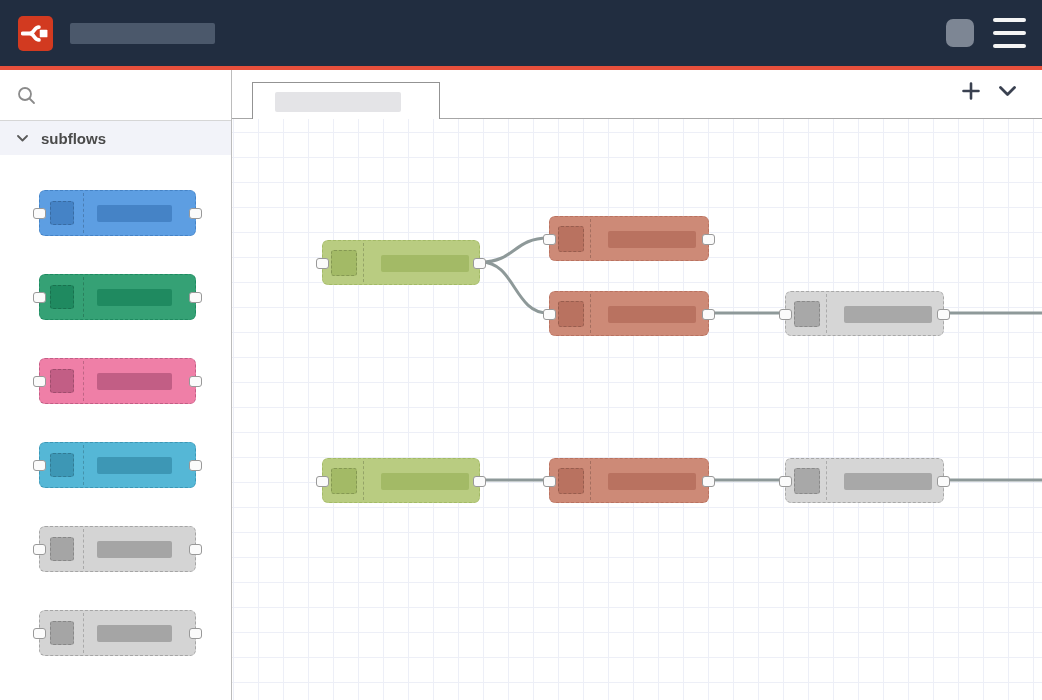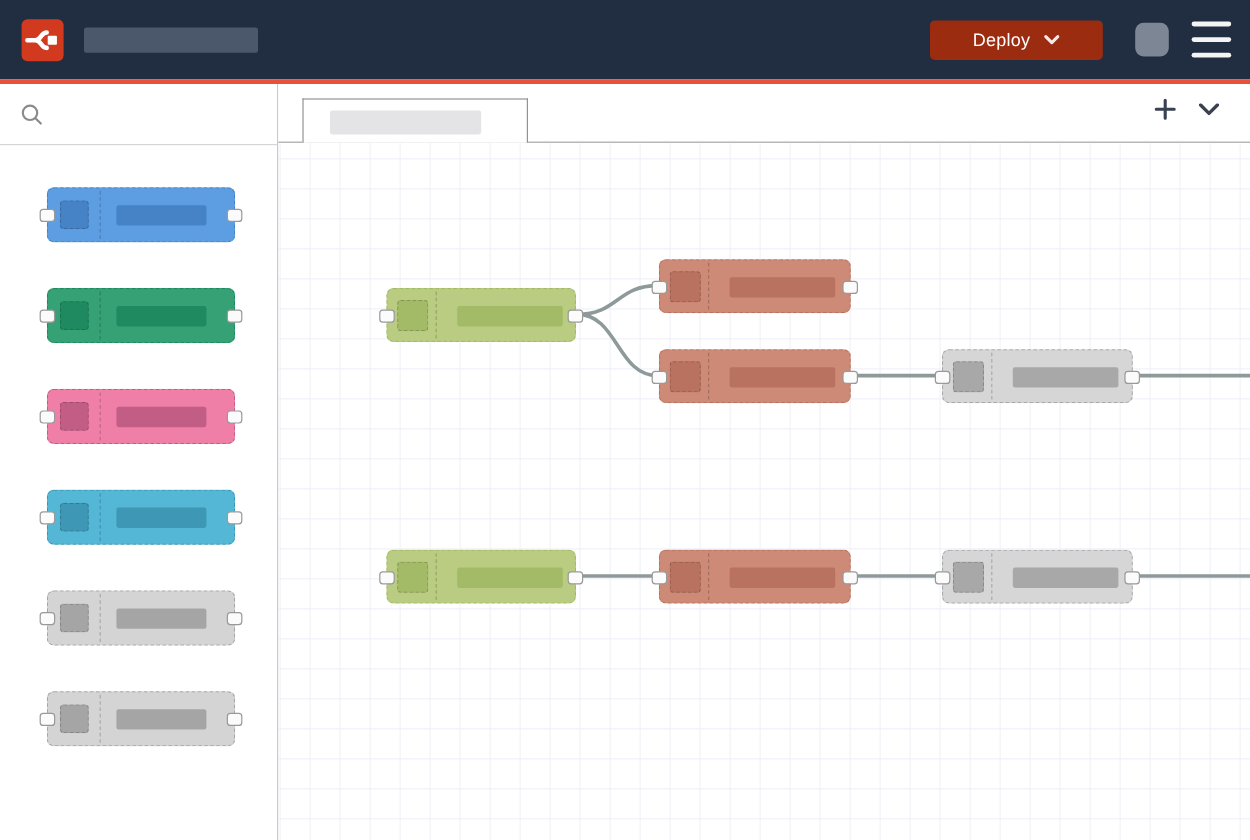--- a/index.html
+++ b/index.html
@@ -65,42 +65,42 @@
 
 <div class="header" style="background: rgb(33, 45, 64);">
   <div class="logo" style="background: rgb(210, 58, 32);">
     <svg width="29" height="29" viewBox="0 0 34 34">
       <path d="M2,17 H10 M10,17 C16,17 15,9.5 21,9.5 M10,17 C16,17 15,24.5 21,24.5" stroke="#ffffff" stroke-width="4.4" fill="none" stroke-linecap="round"></path>
       <rect x="22" y="12.6" width="9" height="8.8" rx="1" fill="#ffffff"></rect>
     </svg>
   </div>
   <div class="title-ph"></div>
   <div class="header-spacer"></div>
-  <button class="deploy-btn" style="background: rgb(156, 44, 16);">
-    <span>Deploy</span>
-    <svg width="13" height="9" viewBox="0 0 13 9">
-      <path d="M1.5,1.5 L6.5,6.5 L11.5,1.5" stroke="rgba(255,255,255,0.9)" stroke-width="2.6" fill="none" stroke-linecap="round" stroke-linejoin="round"></path>
-    </svg>
-  </button>
   <div class="avatar" style="background: rgb(125, 134, 148);"></div>
   <button class="menu-btn">
     <i></i>
     <i></i>
     <i></i>
   </button>
 </div>
 <div class="accent-line" id="accent" style="background: rgb(232, 80, 60);"></div>
 
 <div class="main">
   <div class="sidebar">
     <div class="search-row">
       <svg width="19" height="19" viewBox="0 0 19 19">
         <circle cx="8" cy="8" r="6" stroke="#8b8b8b" stroke-width="1.8" fill="none"></circle>
         <path d="M12.5,12.5 L17,17" stroke="#8b8b8b" stroke-width="1.8" stroke-linecap="round"></path>
       </svg>
+    </div>
+    <div class="cat-row" id="cat-row" style="background: rgb(242, 243, 249);">
+      <svg width="11" height="7" viewBox="0 0 11 7">
+        <path d="M1,1 L5.5,5.5 L10,1" stroke="#5a5a5a" stroke-width="1.8" fill="none" stroke-linecap="round" stroke-linejoin="round"></path>
+      </svg>
+      <span class="cat-label">subflows</span>
     </div>
     <div class="palette" id="palette">
         <div class="node" style="background: rgb(93, 158, 226); border-color: rgb(69, 131, 198);">
           <span class="port pl"></span>
           <div class="nicon" style="background: rgb(69, 131, 198);"></div>
           <div class="nsep"></div>
           <div class="nbar" style="background: rgb(69, 131, 198);"></div>
           <span class="port pr"></span>
         </div>
         <div class="node" style="background: rgb(53, 161, 117); border-color: rgb(31, 138, 96);">

